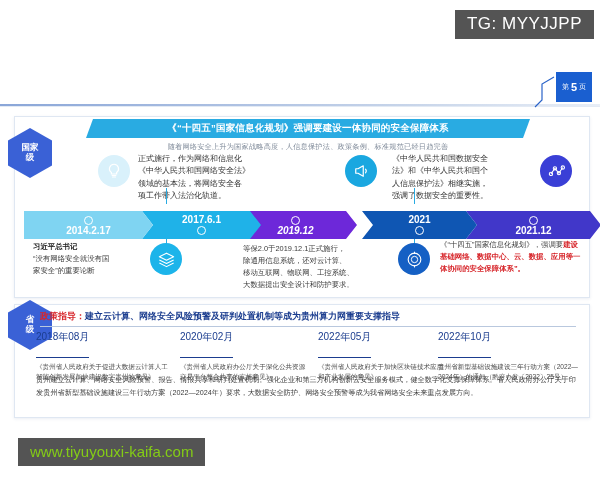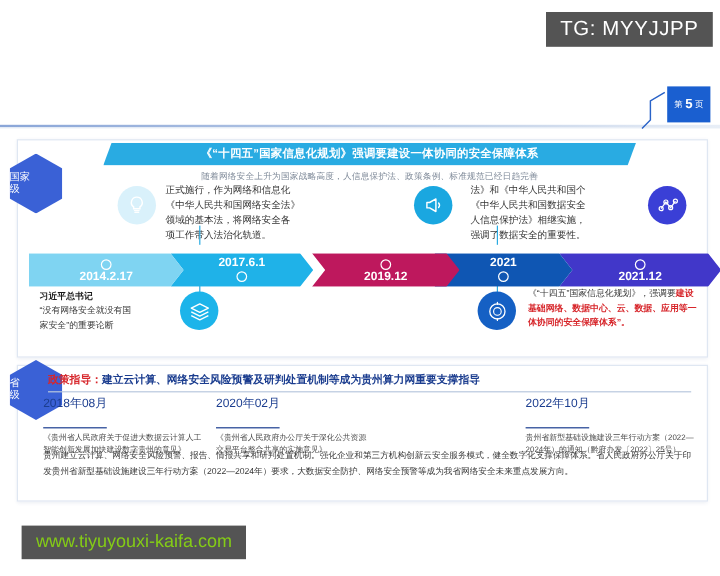--- a/index.html
+++ b/index.html
@@ -56,22 +56,22 @@
   
   .national-panel{
     position:absolute;left:14px;top:116px;width:574px;height:180px;
     background:#ffffff;border:1px solid #dfe7f2;
     box-shadow:0 1px 3px rgba(60,90,150,.10);
   }
   .hex{
     position:absolute;width:44px;height:50px;
     background:#3a61d6;
     clip-path:polygon(50% 0%,100% 25%,100% 75%,50% 100%,0% 75%,0% 25%);
-    display:flex;flex-direction:column;justify-content:center;
-    color:#fff;font-size:8.5px;font-weight:normal;line-height:1.15;
+    display:flex;flex-direction:column;align-items:center;justify-content:center;
+    color:#fff;font-size:8.5px;font-weight:bold;line-height:1.15;
   }
   .hex.national{left:8px;top:128px;}
   .hex.province{left:8px;top:300px;background:#3a61d6;}
 
   .banner{
     position:absolute;left:86px;top:119px;width:444px;height:19px;
     background:#29abe2;color:#fff;
     display:flex;align-items:center;justify-content:center;
     font-size:9.5px;font-weight:bold;letter-spacing:.2px;
     clip-path:polygon(7px 0,100% 0,calc(100% - 7px) 100%,0 100%);
@@ -209,41 +209,41 @@
     </svg>
   </div>
 
   <div class="topblock tb1">
     <div class="ln">正式施行，作为网络和信息化</div>
     <div class="ln">《中华人民共和国网络安全法》</div>
     <div class="ln">领域的基本法，将网络安全各</div>
     <div class="ln">项工作带入法治化轨道。</div>
   </div>
   <div class="topblock tb2">
+    <div class="ln">《中华人民共和国数据安全</div>
     <div class="ln">法》和《中华人民共和国个</div>
-    <div class="ln">《中华人民共和国数据安全</div>
     <div class="ln">人信息保护法》相继实施，</div>
     <div class="ln">强调了数据安全的重要性。</div>
   </div>
 
   <div class="stem up1"></div>
   <div class="stem up2"></div>
   <div class="stem s1"></div>
   <div class="stem s2"></div>
 
   <div class="timeline">
     <div class="seg" id="seg0" style="left: 0px; width: 129px; background: rgb(127, 212, 242); z-index: 10;">
       <span class="dot"></span>
       <span class="lbl">2014.2.17</span>
     </div>
     <div class="seg up" id="seg1" style="left: 118px; width: 119px; background: rgb(31, 178, 232); z-index: 9;">
       <span class="dot"></span>
       <span class="lbl">2017.6.1</span>
     </div>
-    <div class="seg" id="seg2" style="left: 236px; width: 123px; background: #be185d; z-index: 8;">
+    <div class="seg" id="seg2" style="left: 210px; width: 123px; background: #6d28d9; z-index: 8; font-style: italic;">
       <span class="dot"></span>
       <span class="lbl">2019.12</span>
     </div>
     <div class="seg up" id="seg3" style="left: 338px; width: 115px; background: rgb(15, 86, 179); z-index: 7;">
       <span class="dot"></span>
       <span class="lbl">2021</span>
     </div>
     <div class="seg" id="seg4" style="left: 442px; width: 135px; background: rgb(65, 55, 201); z-index: 6;">
       <span class="dot"></span>
       <span class="lbl">2021.12</span>
@@ -264,20 +264,26 @@
       <path d="M12 2.5v2M12 19.5v2" stroke="#fff" stroke-width="1.3" stroke-linecap="round"></path>
     </svg>
   </div>
 
   <div class="note n1">
     <span class="hd">习近平总书记</span>
     <span>“没有网络安全就没有国</span><br>
     <span>家安全”的重要论断</span>
   </div>
 
+  <div class="note n2">
+    <span>等保2.0于2019.12.1正式施行，</span><br>
+    <span>除通用信息系统，还对云计算、</span><br>
+    <span>移动互联网、物联网、工控系统、</span><br>
+    <span>大数据提出安全设计和防护要求。</span>
+  </div>
 
   <div class="note n3">
     <span>《“十四五”国家信息化规划》，强调要</span><span class="hi">建设基础网络、数据中心、云、数据、应用等一体协同的安全保障体系”。</span>
   </div>
 
   <div class="province-panel"></div>
 
   <div class="hex province">
     <span>省</span>
     <span>级</span>
@@ -288,20 +294,24 @@
   </div>
 
   <div class="pcol pc1">
     <div class="date">2018年08月</div>
     <div class="doc">《贵州省人民政府关于促进大数据云计算人工智能创新发展加快建设数字贵州的意见》</div>
   </div>
   <div class="pcol pc2">
     <div class="date">2020年02月</div>
     <div class="doc">《贵州省人民政府办公厅关于深化公共资源交易平台整合共享的实施意见》</div>
   </div>
+  <div class="pcol pc3">
+    <div class="date">2022年05月</div>
+    <div class="doc">《贵州省人民政府关于加快区块链技术应用和产业发展的意见》</div>
+  </div>
   <div class="pcol pc4">
     <div class="date">2022年10月</div>
     <div class="doc">贵州省新型基础设施建设三年行动方案（2022—2024年）的通知（黔府办发〔2022〕25号）</div>
   </div>
 
   <div class="summary">贵州建立云计算、网络安全风险预警、报告、情报共享和研判处置机制。强化企业和第三方机构创新云安全服务模式，健全数字化支撑保障体系。省人民政府办公厅关于印发贵州省新型基础设施建设三年行动方案（2022—2024年）要求，大数据安全防护、网络安全预警等成为我省网络安全未来重点发展方向。</div>
 
 </div>
 
 </body></html>

